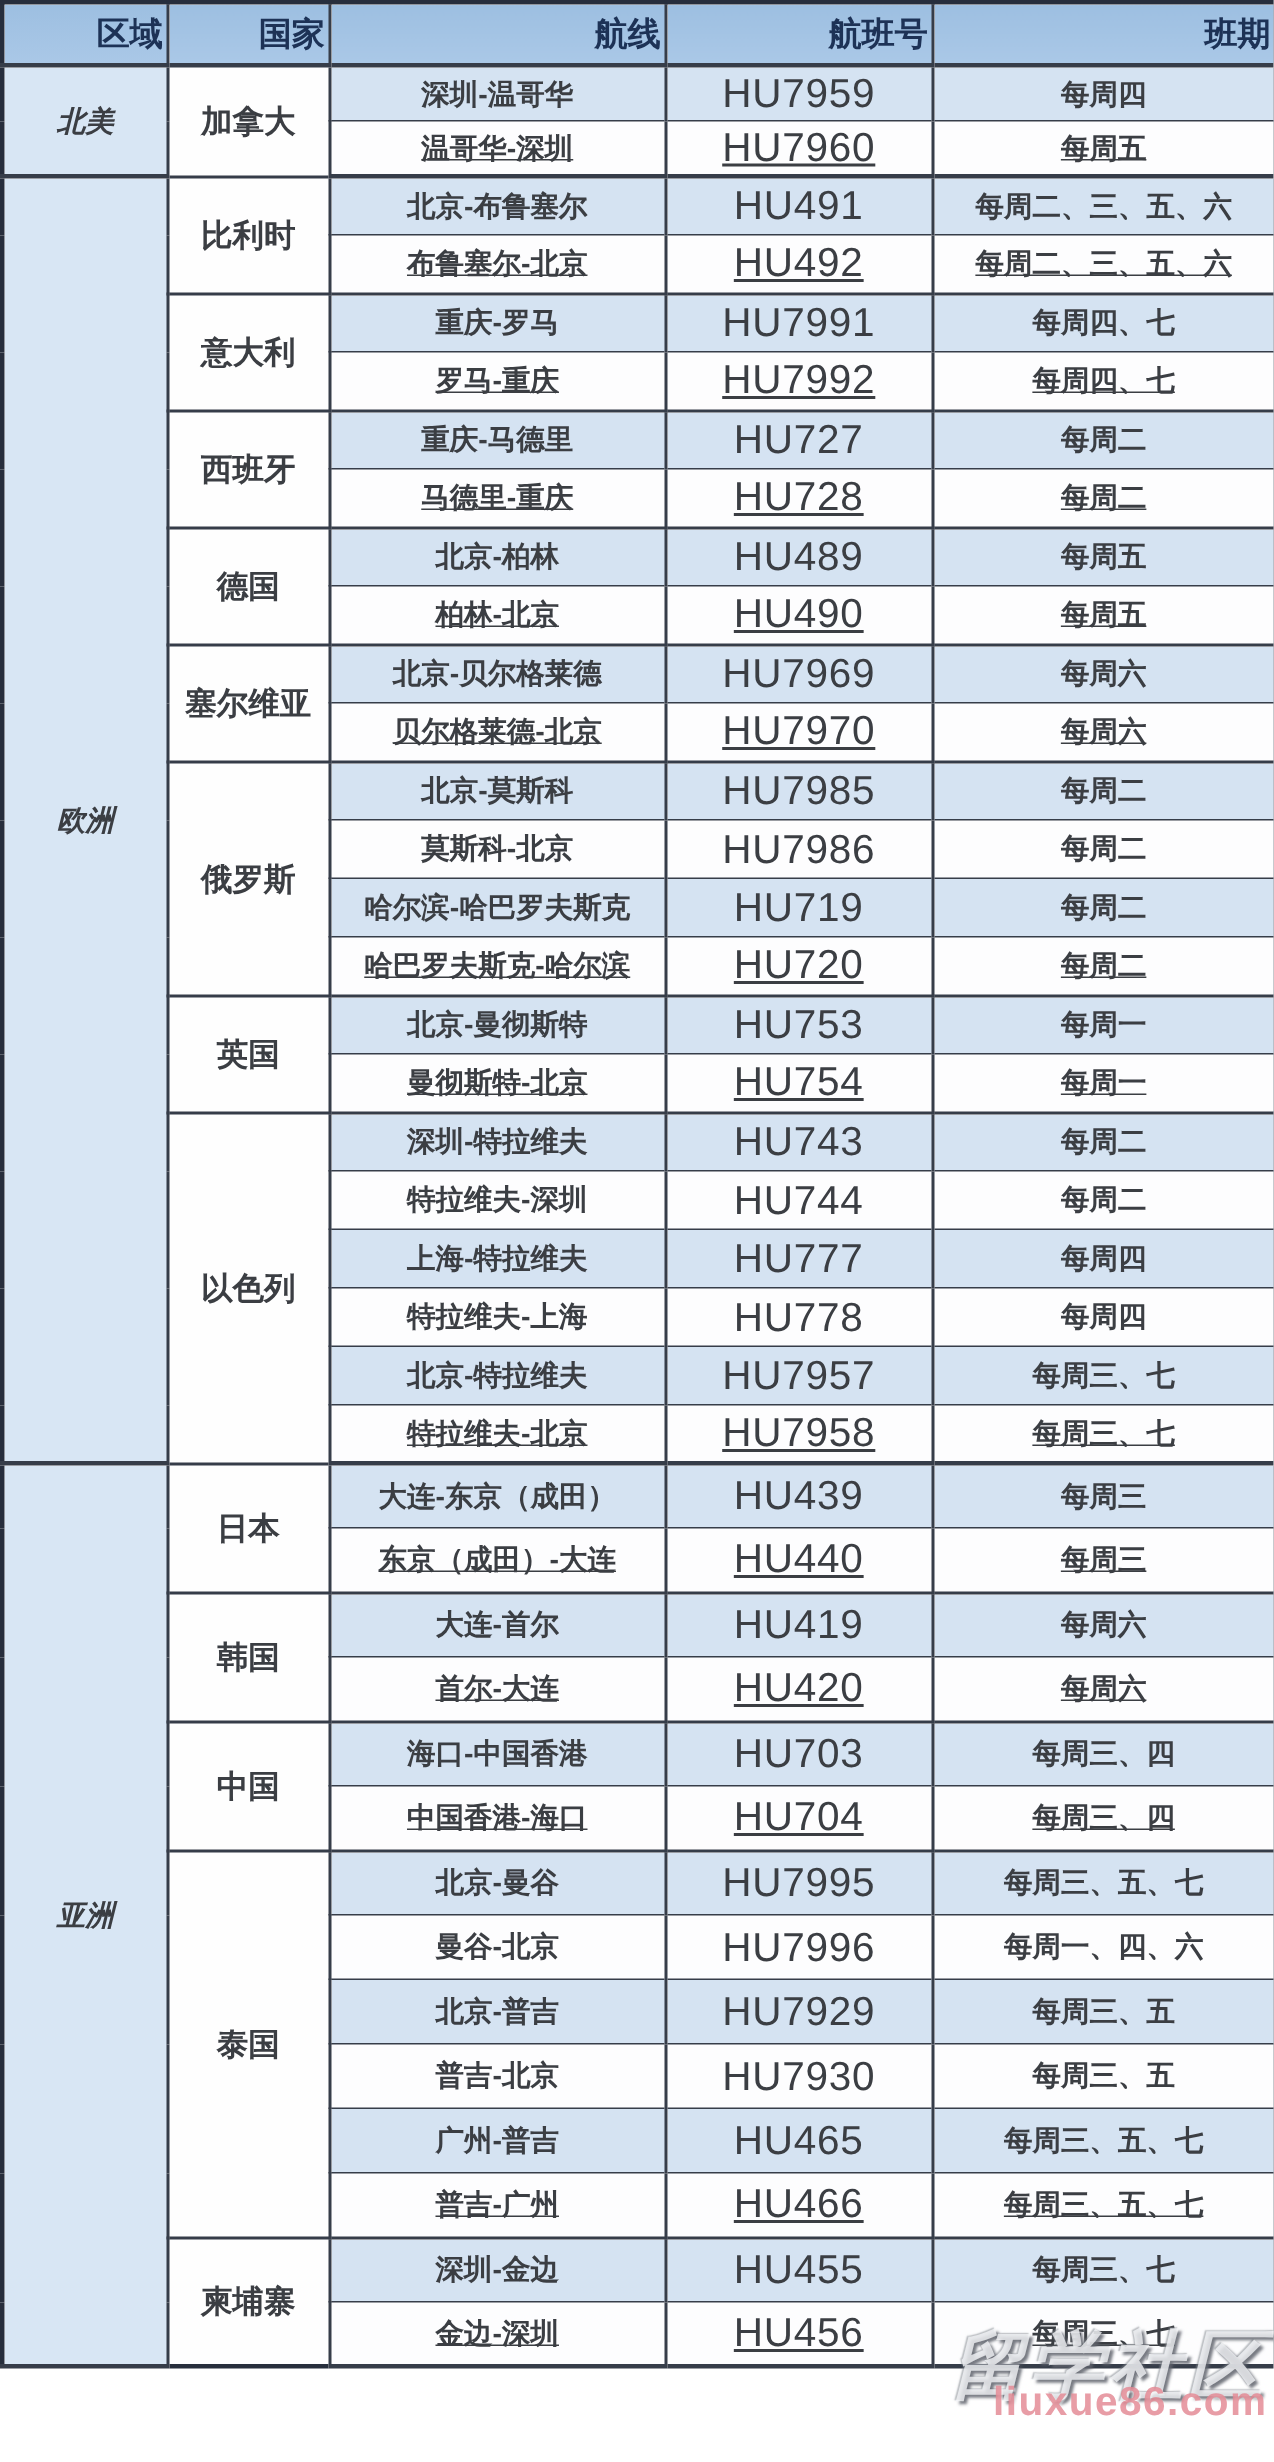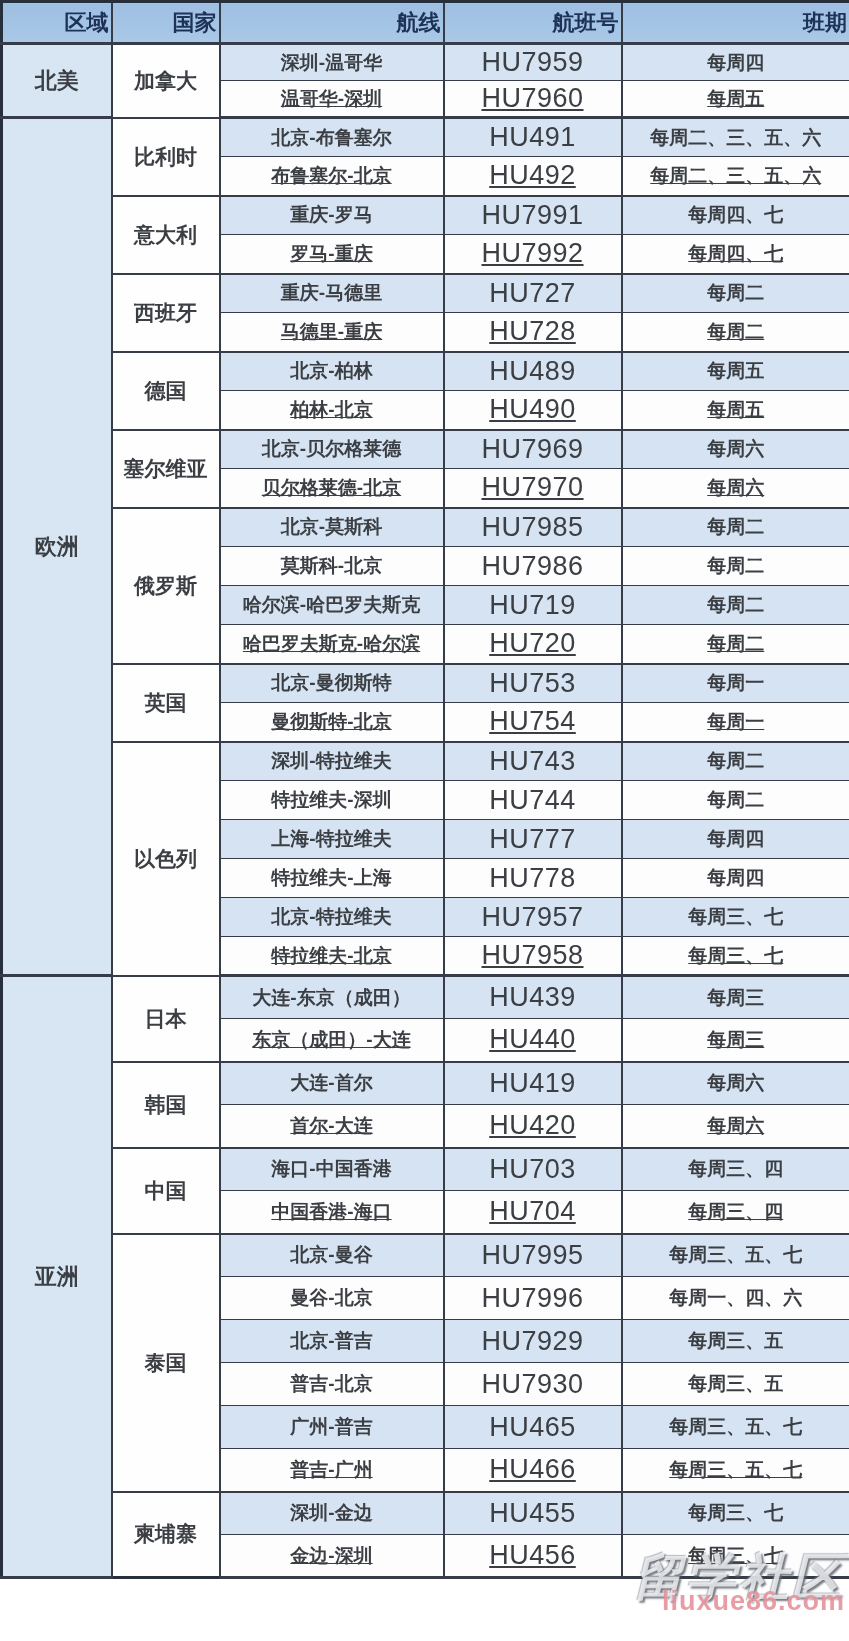--- a/index.html
+++ b/index.html
@@ -43,21 +43,22 @@
     border-top-width:1px;border-bottom-width:1px;
     color:var(--cell-text);
     font-size:20px;font-weight:600;
   }
   .r0 td{height:37px;}
   .r1 td{height:39px;}
   .r2 td{height:43px;}
   td.region-cell{
     background:var(--region-col);
     border-bottom-width:3px;border-top-width:3px;
-    font-size:22px;
+    font-size:19px;
+    font-style:italic;
   }
   td.country-cell{
     background:var(--country-col);
     border-bottom-width:2px;border-top-width:2px;
     font-size:21px;
     margin-left:13px;
   }
   td.route-cell,td.schedule-cell{font-size:19px;}
   td.flight-cell{
     font-size:27px;font-weight:500;letter-spacing:0.5px;

